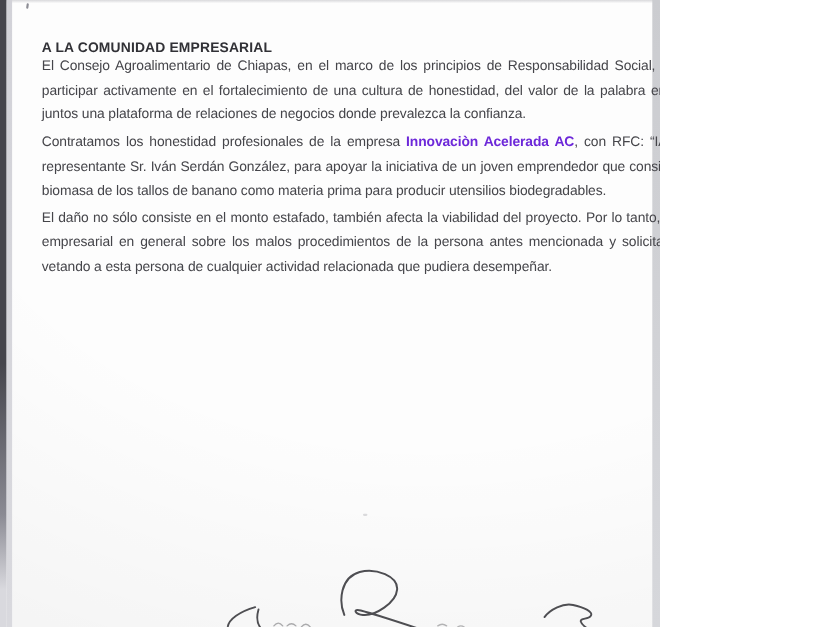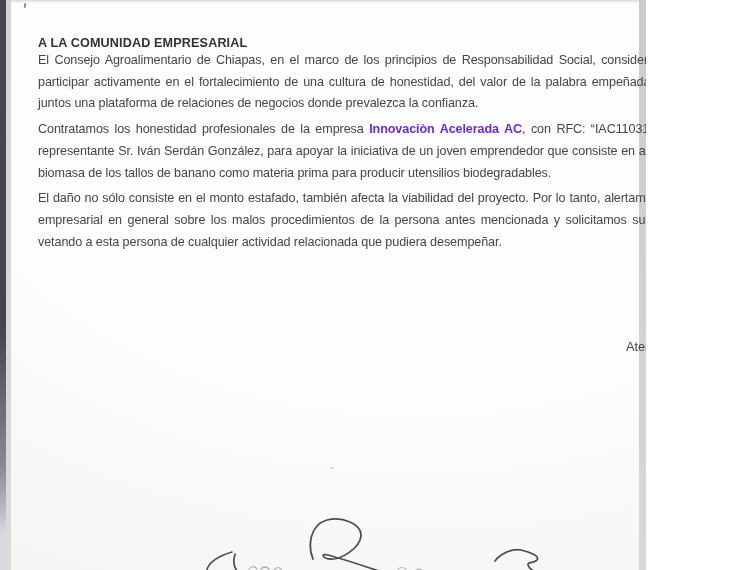--- a/index.html
+++ b/index.html
@@ -3,21 +3,21 @@
 <meta charset="utf-8">
 <style>
   * { box-sizing: border-box; margin: 0; padding: 0; }
   html, body { width: 750px; height: 570px; }
   body {
     font-family: "Liberation Sans", "DejaVu Sans", sans-serif;
     background: #ffffff;
   }
   .screenshot {
     position: relative;
-    width: 646px;
+    width: 600px;
     height: 570px;
     overflow: hidden;
     background: var(--page-background, #fdfdfd);
   }
   
   .page-shade {
     position: absolute; inset: 0; pointer-events: none;
     background: radial-gradient(130% 100% at 65% 15%, rgba(0,0,0,0.00) 55%, rgba(0,0,0,0.035) 100%);
   }
   .edge-top {

